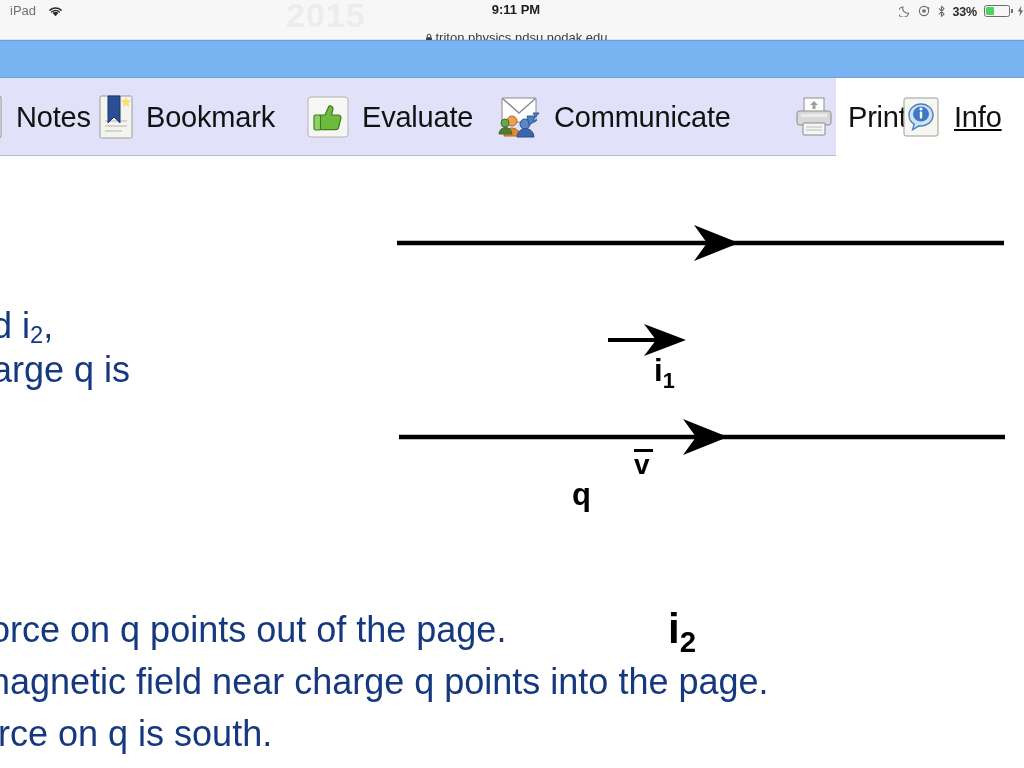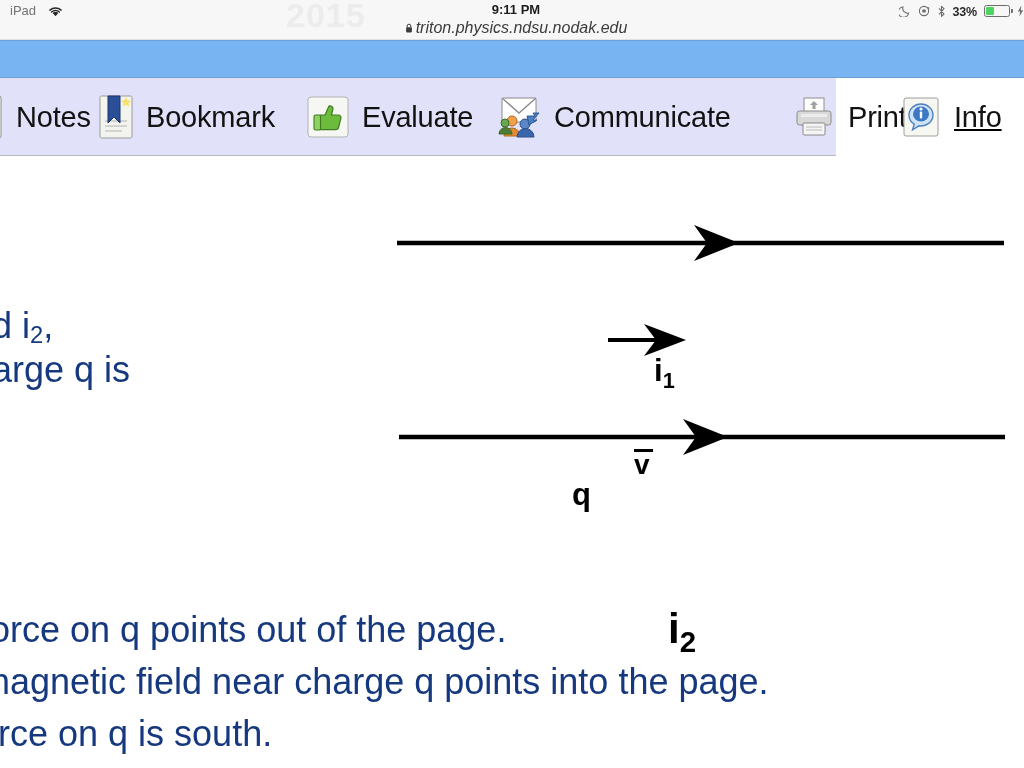--- a/index.html
+++ b/index.html
@@ -51,29 +51,28 @@
     left: 8px; right: 0; top: 2px;
     text-align: center;
   }
   .sb-time {
     font-size: 13px;
     font-weight: bold;
     color: #1d1d1d;
     line-height: 15px;
   }
   .sb-url-row {
-    margin-top: 4px;
-    font-size: 16px;
+    margin-top: 14px;
+    font-size: 13px;
     color: #3c3c3c;
     line-height: 13px;
     display: flex;
     align-items: center;
     justify-content: center;
     gap: 3px;
-    font-style: italic;
   }
   .lock-icon { display:block; }
   .sb-right {
     position: absolute;
     right: 0; top: 5px;
     display: flex;
     gap: 7px;
     font-size: 12.5px;
     color: #2b2b2b;
   }

